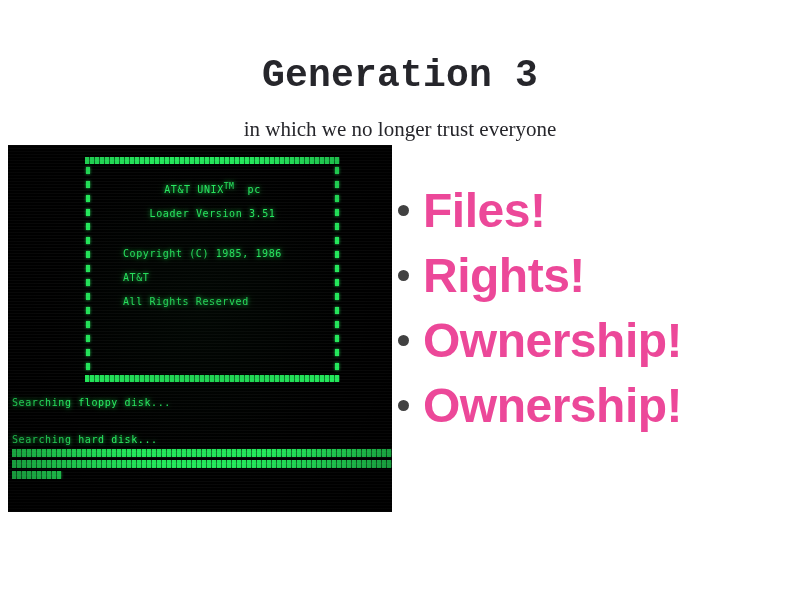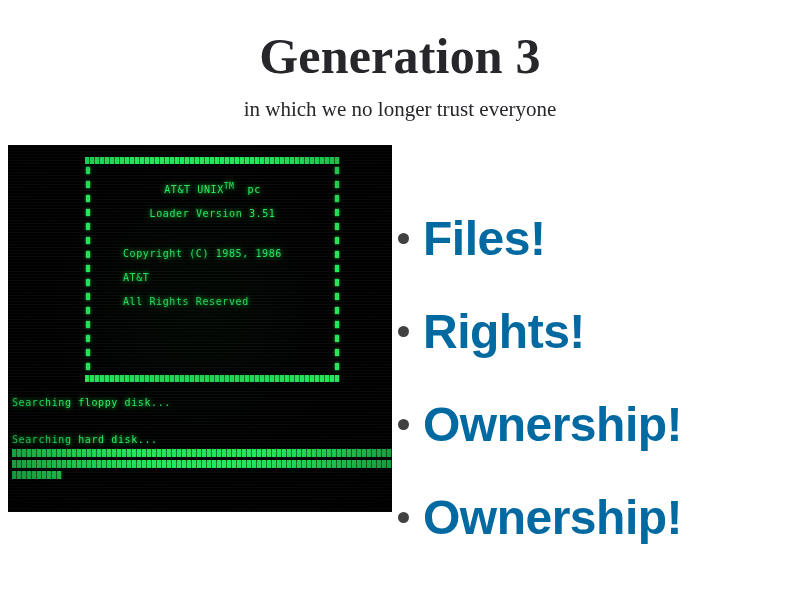--- a/index.html
+++ b/index.html
@@ -18,26 +18,27 @@
 
   
   .slide-header {
     position: absolute;
     left: 0;
     top: 34px;
     width: 800px;
     text-align: center;
   }
   .slide-title {
-    font-family: Liberation Serif, serif;
+    font-family: Liberation Mono, monospace;
     font-weight: bold;
-    font-size: 50px;
+    font-size: 38px;
     line-height: 44px;
     color: #26262b;
     letter-spacing: 0.2px;
+    margin-top: 20px;
   }
   .slide-subtitle {
     font-family: "Liberation Serif", serif;
     font-weight: normal;
     font-size: 21px;
     line-height: 26px;
     color: #26262b;
     margin-top: 18px;
   }
 
@@ -190,26 +191,25 @@
     top: 178px;
     width: 396px;
     list-style: none;
     margin: 0;
     padding: 0;
   }
   .bullets li {
     display: flex;
     align-items: center;
     height: 65px;
-    color: #0369a1;
+    color: #ec4899;
     font-weight: bold;
     font-size: 48px;
     line-height: 52px;
     letter-spacing: -0.5px;
-    margin-top: 28px;
   }
   .bullet-dot {
     display: inline-block;
     width: 11px;
     height: 11px;
     border-radius: 50%;
     background: #414141;
     margin-right: 14px;
     flex: 0 0 auto;
   }

